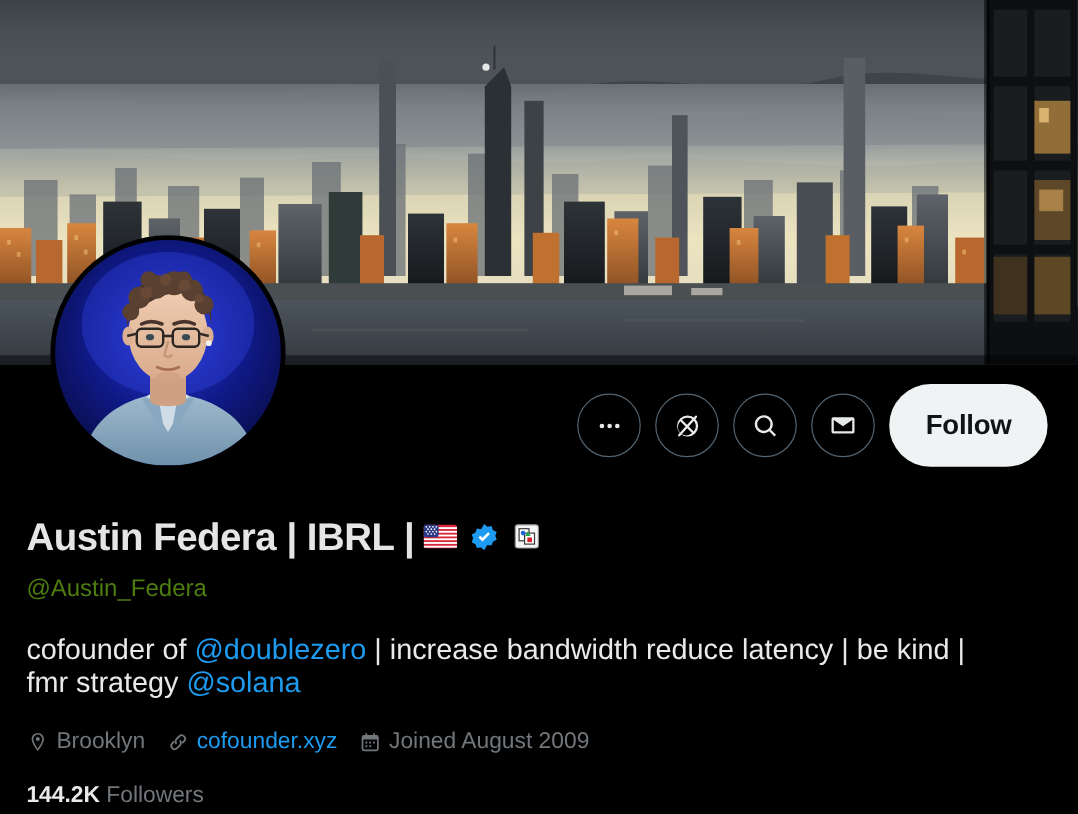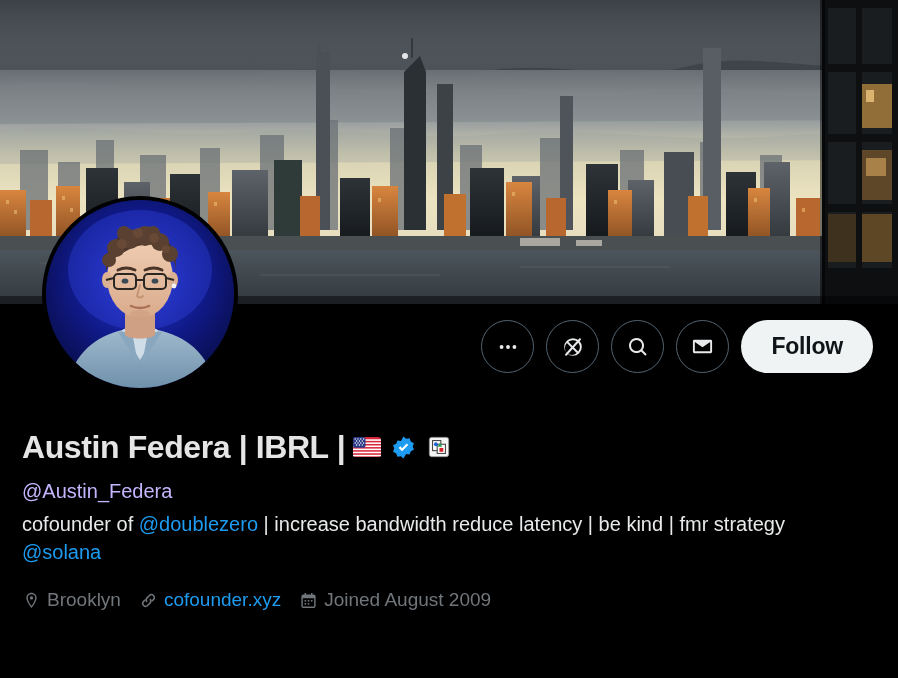--- a/index.html
+++ b/index.html
@@ -60,21 +60,21 @@
     border: 1px solid #536471;
     background: transparent;
     display: flex;
     align-items: center;
     justify-content: center;
     cursor: pointer;
     padding: 0;
   }
   .circ-btn svg { fill: #e7e9ea; stroke: none; }
   .follow-btn {
-    height: 53px;
+    height: 69px;
     min-width: 129px;
     padding: 0 30px;
     border-radius: 999px;
     background: #eff3f4;
     color: #0f1419;
     border: none;
     font-family: "Liberation Sans", sans-serif;
     font-size: 23px;
     font-weight: bold;
     cursor: pointer;
@@ -113,30 +113,30 @@
     margin-left: 10px;
     display: inline-flex;
     align-items: center;
   }
   .affiliate-badge {
     margin-left: 12px;
     display: inline-flex;
     align-items: center;
   }
   .handle {
-    color: #c4b5fd;
+    color: #4d7c0f;
     font-size: 20px;
     line-height: 26px;
     margin-top: 9px;
   }
   .bio {
     color: #e7e9ea;
-    font-size: 20px;
+    font-size: 24px;
     line-height: 28px;
-    margin-top: 6px;
+    margin-top: 24px;
     max-width: 800px;
   }
   .bio a, .link-blue {
     color: #1d9bf0;
     text-decoration: none;
   }
   .meta {
     display: flex;
     align-items: center;
     flex-wrap: wrap;
@@ -523,15 +523,19 @@
                 <rect x="7" y="15.2" width="2" height="2"></rect>
                 <rect x="11" y="15.2" width="2" height="2"></rect>
               </g>
           </svg>
         </span>
         <span class="mi-text">Joined August 2009</span>
       </span>
     </div>
 
     <div class="stats">
+      <span class="stat">
+        <b>144.2K</b>
+        <span>Followers</span>
+      </span>
     </div>
   </div>
 </div>
 
 </body></html>

